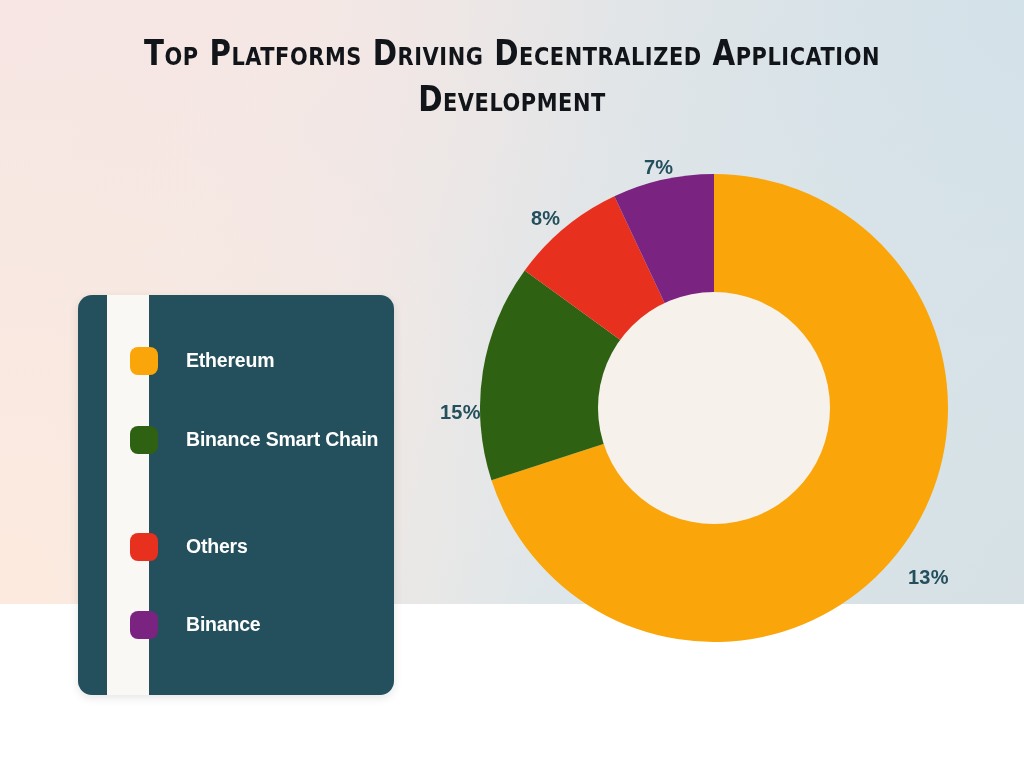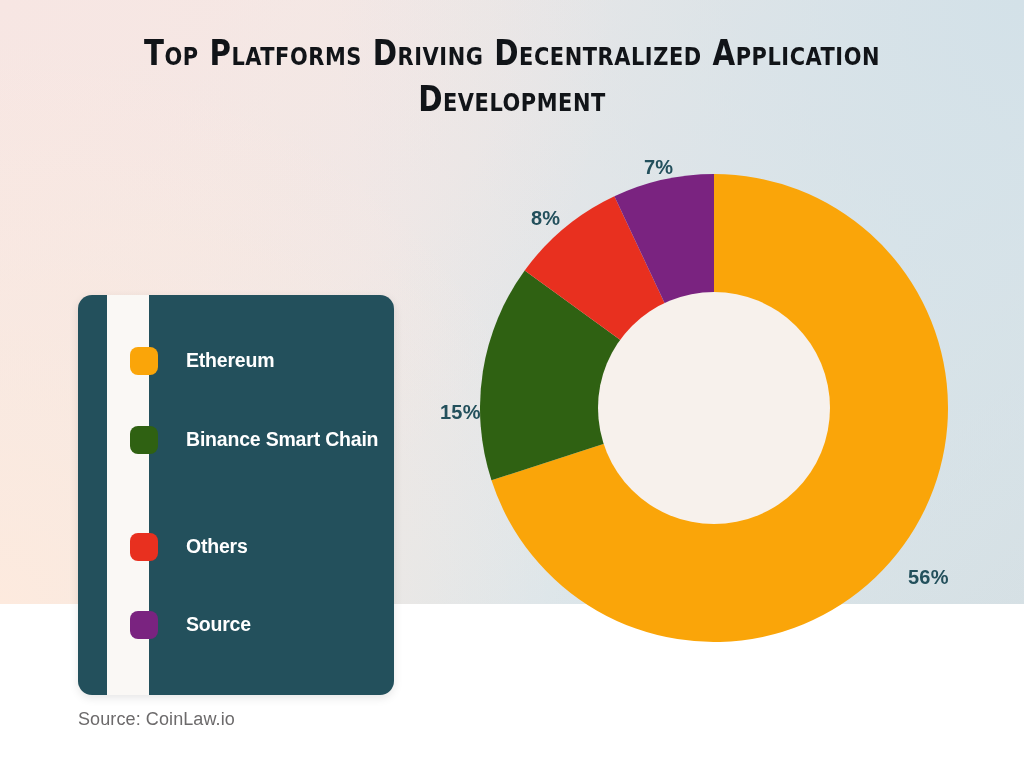--- a/index.html
+++ b/index.html
@@ -131,37 +131,36 @@
         <div class="legend-item" style="top: 131px;">
           <span class="legend-swatch" style="background: rgb(47, 97, 18); top: 0px;"></span>
           <span class="legend-label" style="top: 2px;">Binance Smart Chain</span>
         </div>
         <div class="legend-item" style="top: 238px;">
           <span class="legend-swatch" style="background: rgb(232, 48, 31); top: 0px;"></span>
           <span class="legend-label" style="top: 2px;">Others</span>
         </div>
         <div class="legend-item" style="top: 316px;">
           <span class="legend-swatch" style="background: rgb(122, 35, 128); top: 0px;"></span>
-          <span class="legend-label" style="top: 2px;">Source</span>
+          <span class="legend-label" style="top: 2px;">Binance</span>
         </div>
       </div>
   </div>
 
   <div id="donut-wrap">
     <svg id="donut-svg" viewBox="0 0 468 468">
       <g id="donut-slices">
           <path d="M 234 234 L 234.00000000000003 0 A 234 234 0 1 1 11.452775186934105 306.30997668373783 Z" fill="#faa509"></path>
           <path d="M 234 234 L 11.452775186934105 306.30997668373783 A 234 234 0 0 1 44.690023316262284 96.45825096356131 Z" fill="#2f6112"></path>
           <path d="M 234 234 L 44.690023316262284 96.45825096356131 A 234 234 0 0 1 134.36764577377295 22.270469722951475 Z" fill="#e8301f"></path>
           <path d="M 234 234 L 134.36764577377295 22.270469722951475 A 234 234 0 0 1 233.99999999999994 0 Z" fill="#7a2380"></path>
         </g>
       <circle id="donut-hole" cx="234" cy="234" r="116" fill="#f7f1ec"></circle>
     </svg>
   </div>
 
-  <div class="value-label" id="label-70">56%</div>
+  <div class="value-label" id="label-70">13%</div>
   <div class="value-label" id="label-15">15%</div>
   <div class="value-label" id="label-8">8%</div>
   <div class="value-label" id="label-7">7%</div>
 
-  <div id="source">Source: CoinLaw.io</div>
 
 </div>
 
 </body></html>

